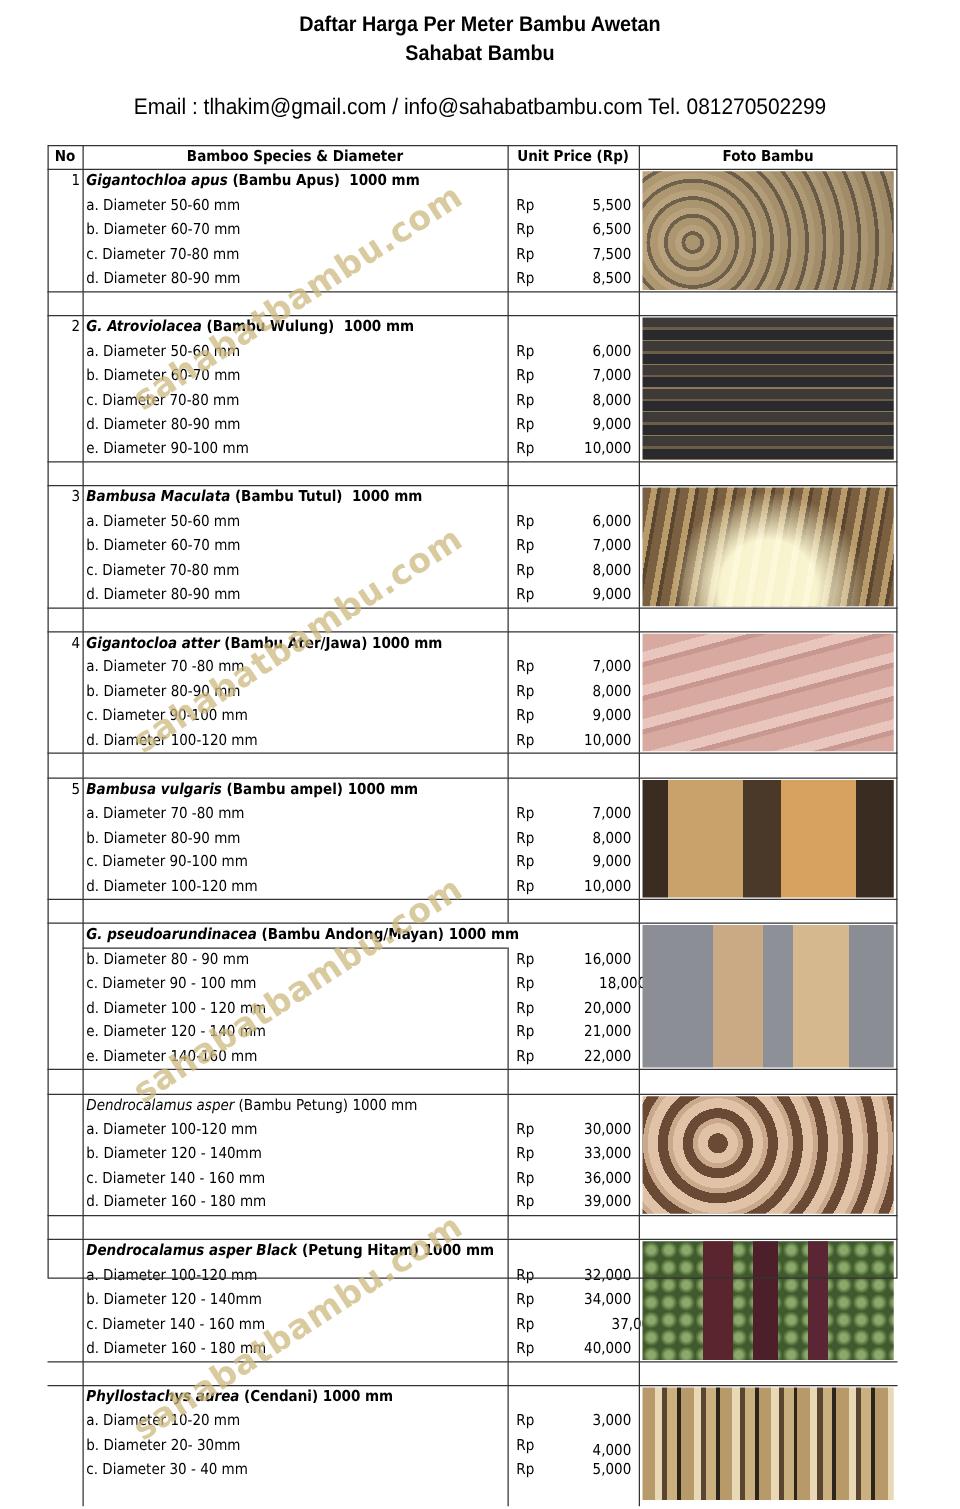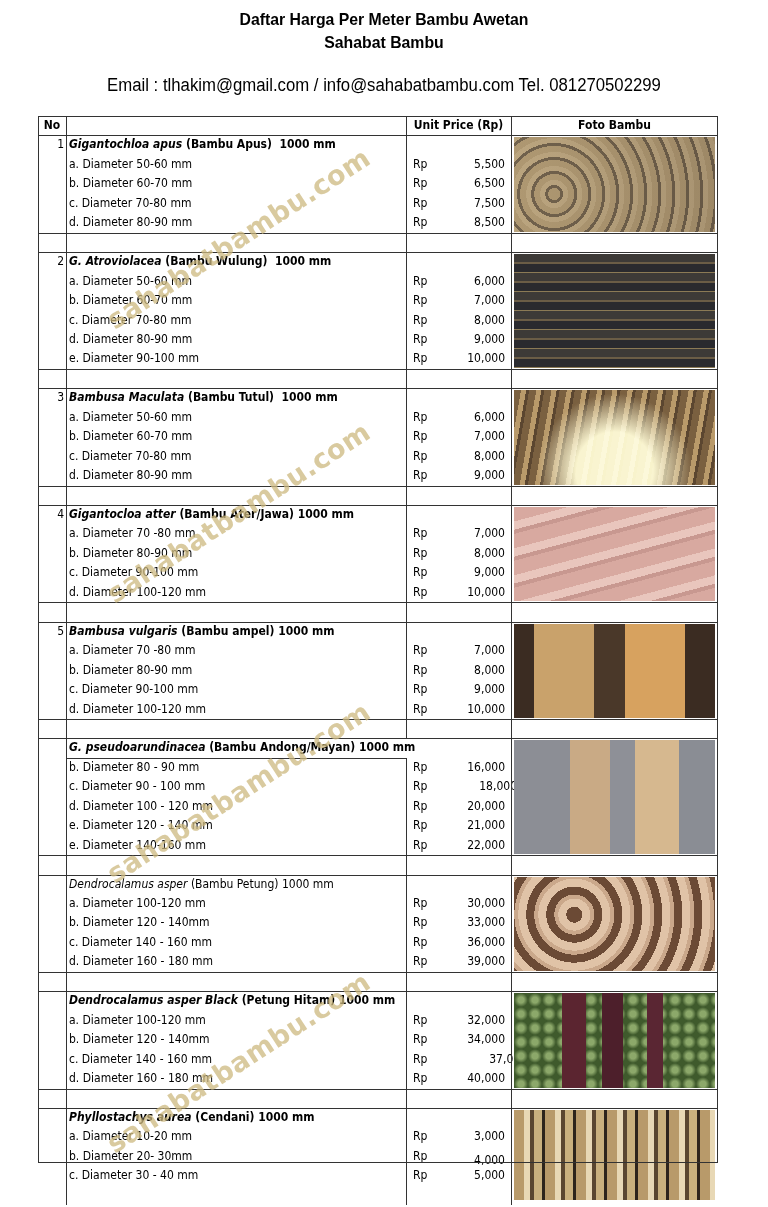--- a/index.html
+++ b/index.html
@@ -20,22 +20,23 @@
   .photo{position:absolute;overflow:hidden;}
   .watermark{position:absolute;font-family:"DejaVu Sans",sans-serif;font-weight:bold;font-size:27px;color:#cdb97f;opacity:0.75;transform-origin:left bottom;transform:rotate(-33deg);white-space:nowrap;pointer-events:none;letter-spacing:0.5px;}
 </style>
 </head>
 <body>
 
 <div class="title t1">Daftar Harga Per Meter Bambu Awetan</div>
 <div class="title t2">Sahabat Bambu</div>
 <div class="contact">Email : tlhakim@gmail.com / info@sahabatbambu.com Tel. 081270502299</div>
 
-<div class="table" id="price-table" style="height: 1047px;">
+<div class="table" id="price-table" style="height: 907px;">
     <div class="cell hdr" style="left: 0px; width: 28px; top: 0px;">No</div>
+    <div class="cell hdr" style="left: 28px; width: 340px; top: 0px;">Bamboo Species &amp; Diameter</div>
     <div class="cell hdr" style="left: 368px; width: 105px; top: 0px;">Unit Price (Rp)</div>
     <div class="cell hdr" style="left: 473px; width: 207px; top: 0px;">Foto Bambu</div>
     <div class="hline" style="top: 19.45px; left: 0px; width: 680px;"></div>
     <div class="cell no" style="left: 0px; width: 26px; top: 19.45px;">1</div>
     <div class="cell species-title" style="left: 31px; top: 19.45px; font-weight: bold;"><i>Gigantochloa apus</i><span style="white-space: pre;"> (Bambu Apus)  1000 mm</span></div>
     <div class="cell" style="left: 31px; top: 38.9px;">a. Diameter 50-60 mm</div>
     <div class="cell rp" style="left: 375px; top: 38.9px;">Rp</div>
     <div class="cell price" style="left: 368px; width: 99px; top: 38.9px;">5,500</div>
     <div class="cell" style="left: 31px; top: 58.35px;">b. Diameter 60-70 mm</div>
     <div class="cell rp" style="left: 375px; top: 58.35px;">Rp</div>

